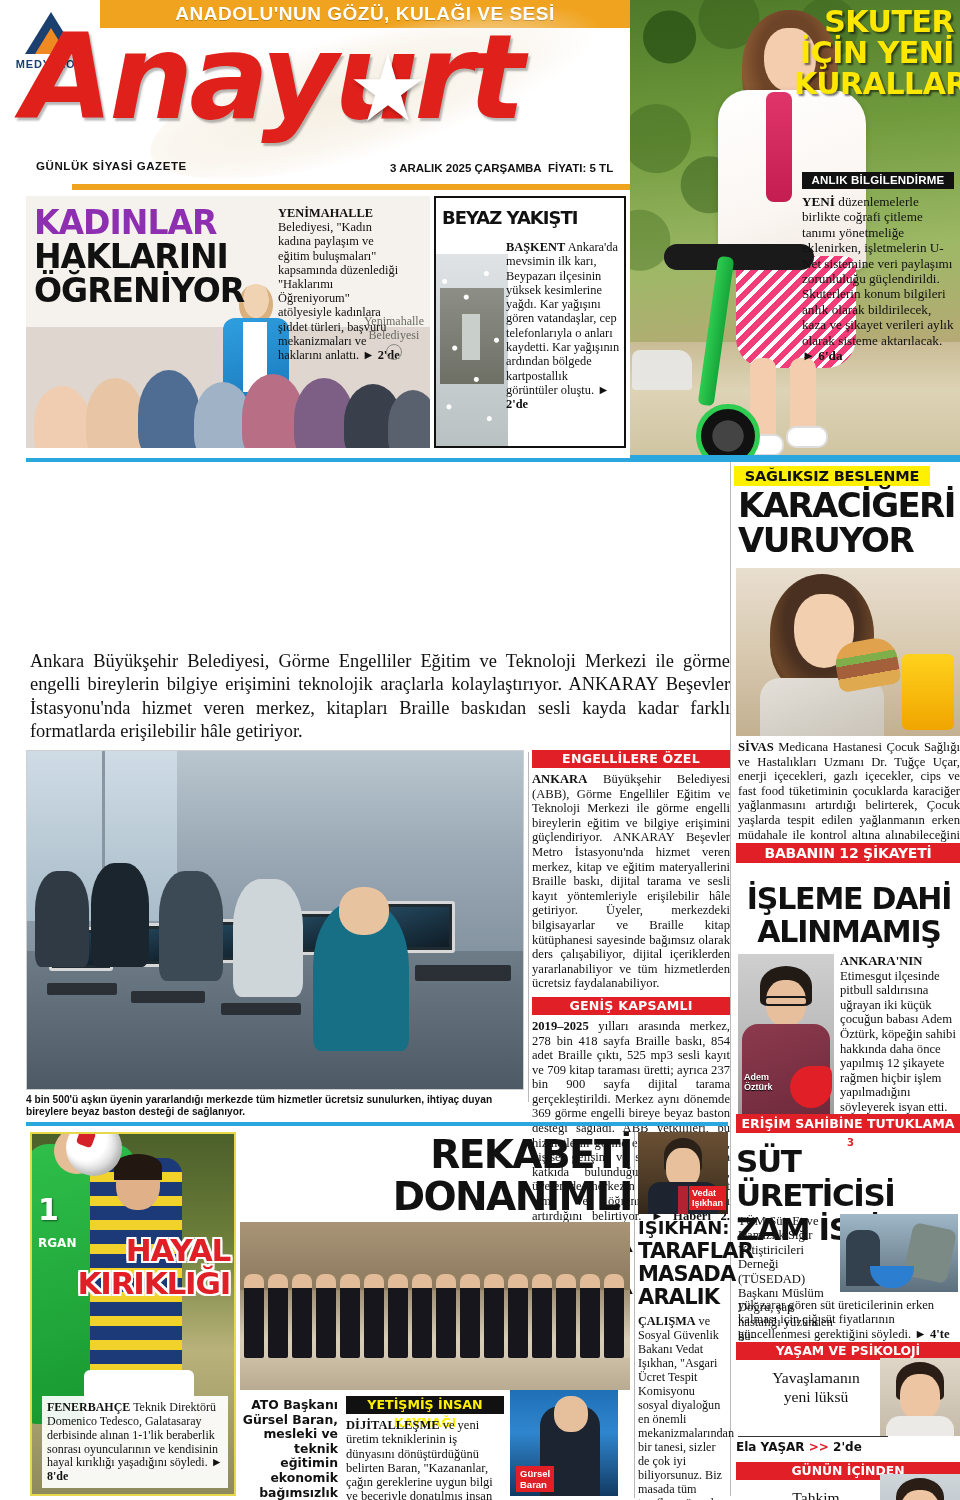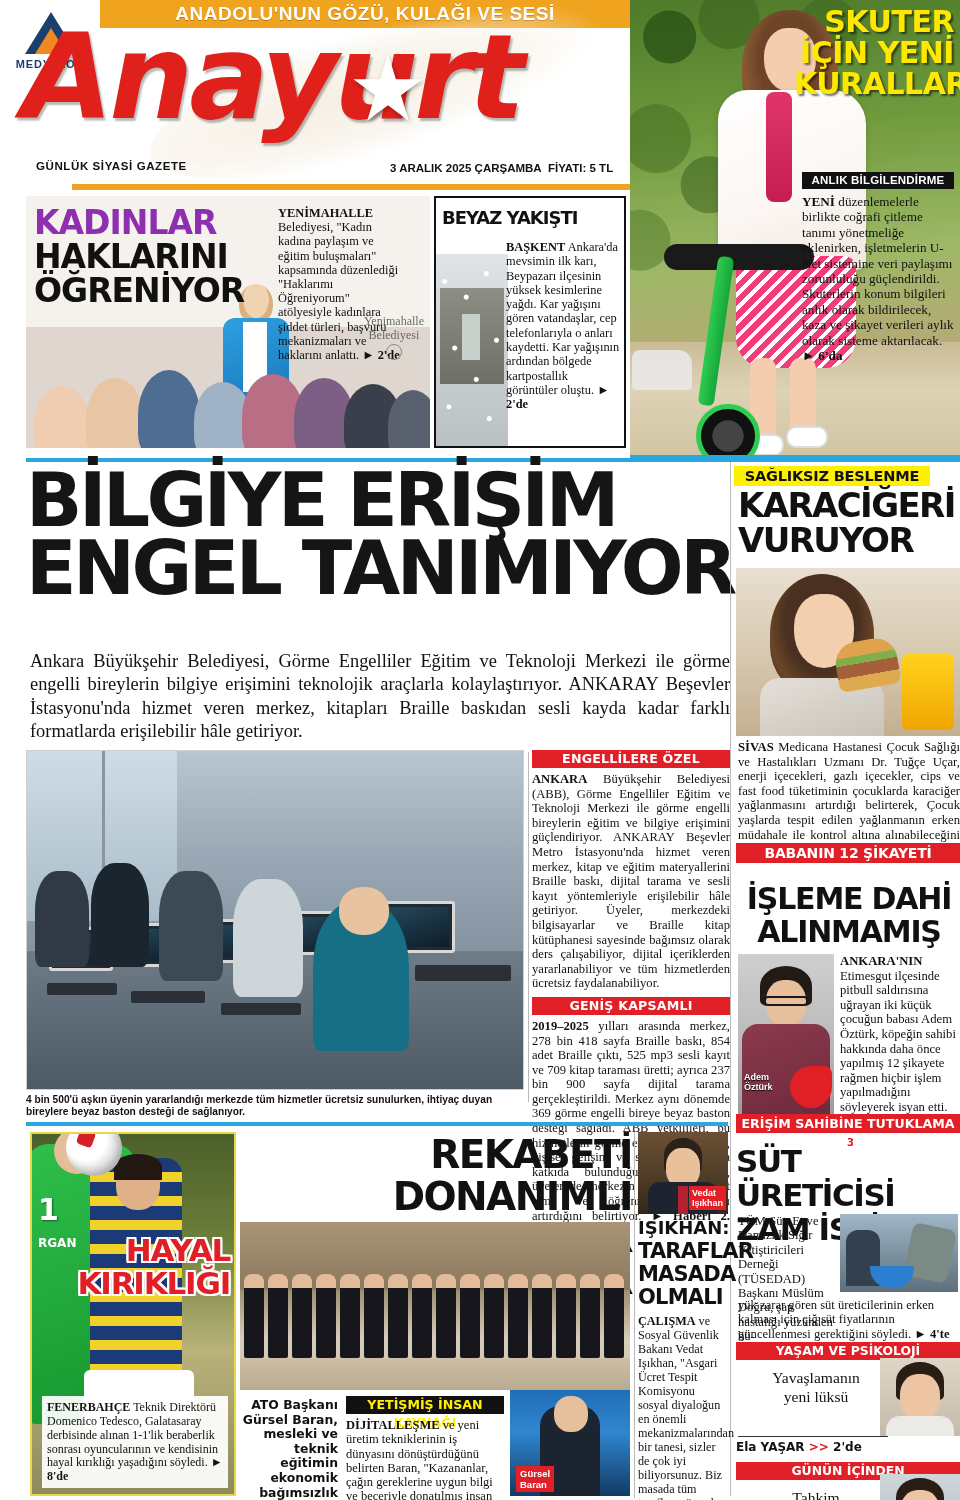--- a/index.html
+++ b/index.html
@@ -442,21 +442,21 @@
     position:absolute; left: 346px; top: 1396px; width: 158px; height: 18px; background:#111;
     color:#ffef00; font-family:"DejaVu Sans", sans-serif; font-weight:bold; font-size: 12.6px;
     line-height: 18px; text-align:center;
   }
   .yik-text {
     position:absolute; left: 346px; top: 1418px; width: 158px;
     font-family:"Liberation Serif", serif; font-size: 12.5px; line-height: 14.3px; color:#111;
   }
   .yik-text b { font-weight:bold; }
   .baran-photo {
-    position:absolute; left: 510px; top: 1390px; width: 120px; height: 106px; overflow:hidden;
+    position:absolute; left: 510px; top: 1390px; width: 108px; height: 106px; overflow:hidden;
     background: linear-gradient(180deg,#1f6fb5 0%, #2f86cf 40%, #123a63 100%);
   }
   .baran-photo .bp { position:absolute; left: 30px; top: 16px; width: 60px; height: 90px; background:#1b2430; border-radius: 20px 20px 0 0;}
   .baran-photo .bh { position:absolute; left: 44px; top: 6px; width: 34px; height: 36px; background:#e6bf9c; border-radius:46%; }
   .baran-tag { position:absolute; left: 6px; bottom: 4px; background:#e01f26; color:#fff; font-size: 9.5px;
     font-weight:bold; line-height:11px; padding: 2px 4px; font-family:"Liberation Sans",sans-serif; }
 
   
   .isik { position:absolute; left: 638px; top: 1132px; width: 90px; height: 366px; }
   .isik-photo { position:absolute; left:0; top:0; width: 90px; height: 82px; overflow:hidden;
@@ -580,24 +580,20 @@
       <div class="door"></div>
       <div class="snow"></div>
     </div>
     <div class="bey-text">
       <b>BAŞKENT</b><span> Ankara'da mevsimin ilk karı, Beypazarı ilçesinin yüksek kesimlerine yağdı. Kar yağışını gören vatandaşlar, cep telefonlarıyla o anları kaydetti. Kar yağışının ardından bölgede kartpostallık görüntüler oluştu.</span>
       <b>► 2'de</b>
     </div>
   </div>
 
   <div class="mainrule"></div>
-  <div class="mainhead">
-    <div class="h1">BİLGİYE ERİŞİM</div>
-    <div class="h2">ENGEL TANIMIYOR</div>
-  </div>
   <div class="main-lead">Ankara Büyükşehir Belediyesi, Görme Engelliler Eğitim ve Teknoloji Merkezi ile görme engelli bireylerin bilgiye erişimini teknolojik araçlarla kolaylaştırıyor. ANKARAY Beşevler İstasyonu'nda hizmet veren merkez, kitapları Braille baskıdan sesli kayda kadar farklı formatlarda erişilebilir hâle getiriyor.</div>
 
   <div class="mainphoto">
     <div class="mp-win"></div>
     <div class="mp-desk"></div>
 
     <div class="mp-mon" style="left:22px;top:176px;"></div>
     <div class="mp-mon" style="left:96px;top:172px;"></div>
     <div class="mp-mon" style="left:176px;top:168px;"></div>
     <div class="mp-mon" style="left:262px;top:160px;"></div>
@@ -799,21 +795,21 @@
       <div class="it"></div>
       <div class="isik-tag">
         <span>Vedat</span><br>
         <span>Işıkhan</span>
       </div>
     </div>
     <div class="isik-name">IŞIKHAN:</div>
     <div class="isik-head">
       <div>TARAFLAR</div>
       <div>MASADA</div>
-      <div>OLMALI</div>
+      <div>ARALIK</div>
     </div>
     <div class="isik-text">
       <b>ÇALIŞMA</b><span> ve Sosyal Güvenlik Bakanı Vedat Işıkhan, "Asgari Ücret Tespit Komisyonu sosyal diyaloğun en önemli mekanizmalarından bir tanesi, sizler de çok iyi biliyorsunuz. Biz masada tüm tarafları görmek istiyoruz" dedi.</span>
       
     </div>
   </div>
 
   <div class="vline" style="left:634px;top:1132px;height:366px;"></div>
 </div>
 

